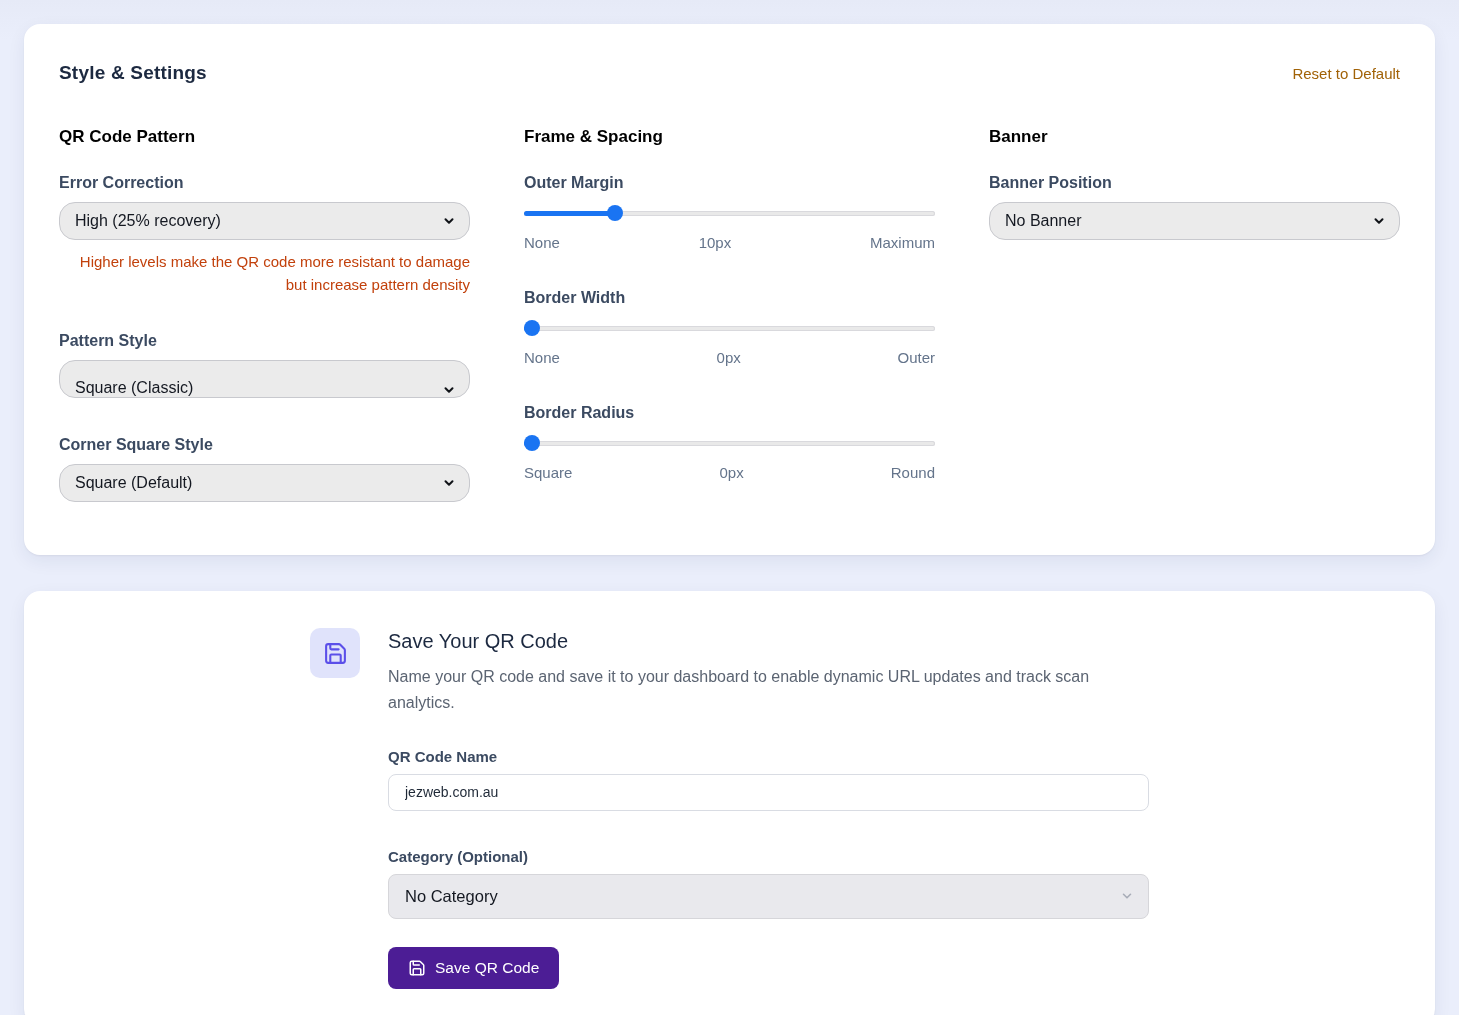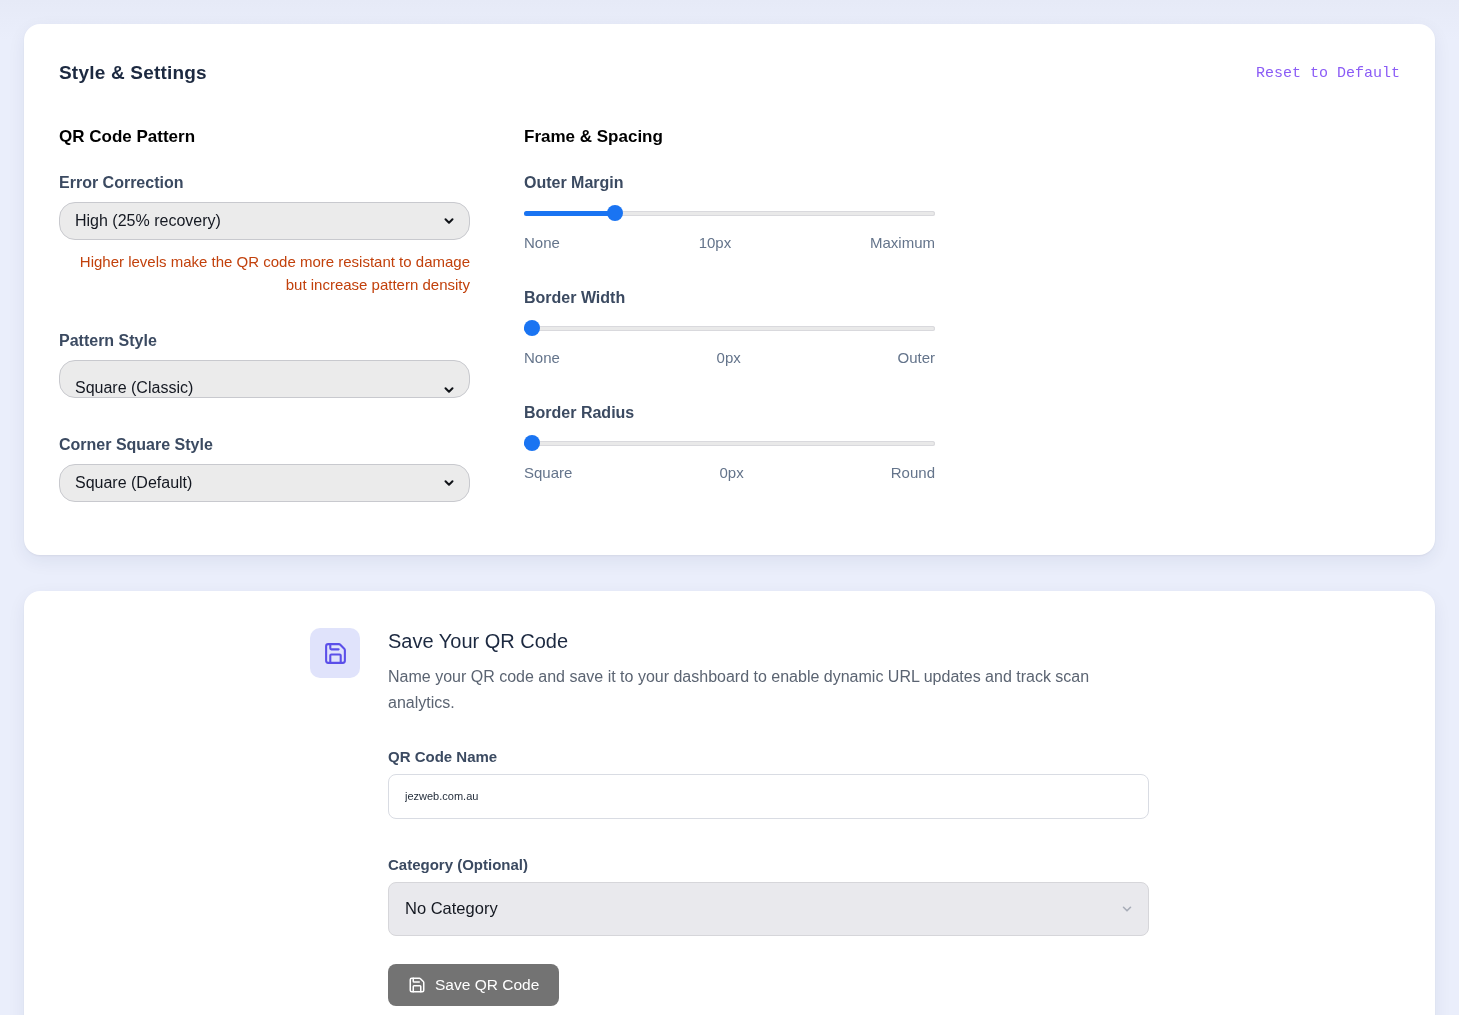--- a/index.html
+++ b/index.html
@@ -13,21 +13,21 @@
   .page { padding: 24px; }
   .card {
     background: #ffffff;
     border-radius: 16px;
     box-shadow: 0 1px 2px rgba(16,24,40,.05), 0 6px 18px rgba(30,41,90,.07);
   }
   
   .card-style { padding: 38px 35px 36px 35px; margin-bottom: 36px; }
   .card-header { display: flex; align-items: center; justify-content: space-between; }
   .card-title { font-size: 19px; font-weight: 700; color: #1c2940; letter-spacing: .2px; }
-  .reset-link { font-size: 15px; color: #8b5cf6; cursor: pointer; background: none; border: none; font-family: Liberation Mono, monospace; }
+  .reset-link { font-size: 15px; color: #a16207; cursor: pointer; background: none; border: none; font-family: Liberation Sans, sans-serif; }
   .grid3 { display: grid; grid-template-columns: 1fr 1fr 1fr; column-gap: 54px; margin-top: 43px; }
   .section-heading { font-size: 17px; font-weight: 700; color: #000000; margin-bottom: 27px; }
   .field-label { font-size: 16px; font-weight: 700; color: #3b4a61; margin-bottom: 10px; }
   .select-box {
     height: 38px; width: 100%;
     background: #ebebeb;
     border: 1px solid #c8c9ce;
     border-radius: 16px;
     display: flex; align-items: center; justify-content: space-between;
     padding: 0 13px 0 15px;
@@ -54,41 +54,41 @@
     flex: 0 0 auto; width: 50px; height: 50px; border-radius: 10px;
     background: #e0e3fb; display: flex; align-items: center; justify-content: center;
     color: #5b4fe9;
   }
   .save-content { flex: 1 1 auto; width: 761px; }
   .save-title { font-size: 20px; font-weight: 400; color: #1c2940; margin-top: 2px; }
   .save-desc { font-size: 16px; color: #5b6472; line-height: 1.62; margin-top: 11px; max-width: 740px; }
   .save-field-label { font-size: 15px; font-weight: 700; color: #3b4a61; margin-bottom: 9px; }
   .name-field-wrap { margin-top: 32px; }
   .text-input {
-    width: 100%; height: 45px;
+    width: 100%; height: 37px;
     border: 1px solid #d9dce3; border-radius: 8px;
-    padding: 4px 16px; font-size: 11px; color: #1f2937;
+    padding: 4px 16px; font-size: 14px; color: #1f2937;
     font-family: inherit; background: #ffffff; outline: none;
   }
   .category-wrap { margin-top: 37px; }
   .select-box-lg {
-    height: 54px; width: 100%;
+    height: 45px; width: 100%;
     background: #e9e9ed;
     border: 1px solid #d6d6da;
     border-radius: 8px;
     display: flex; align-items: center; justify-content: space-between;
     padding: 0 14px 0 16px;
     font-size: 16.5px; color: #141821;
     cursor: pointer;
   }
   .save-button {
     margin-top: 28px;
     display: inline-flex; align-items: center; gap: 9px;
     height: 42px; padding: 0 20px;
-    background: #737373; color: #ffffff;
+    background: #4c1d95; color: #ffffff;
     border: none; border-radius: 8px;
     font-size: 15.5px; font-weight: 500; font-family: inherit;
     cursor: pointer;
   }
   .chev { flex: 0 0 auto; }
 </style>
 </head>
 <body>
 
 <div class="page">
@@ -169,20 +169,30 @@
             <div class="slider-thumb" style="left: calc(0% + 0px);"></div>
           </div>
           <div class="slider-scale">
             <span>Square</span>
             <span>0px</span>
             <span>Round</span>
           </div>
         </div>
       </div>
 
+      <div>
+        <h3 class="section-heading">Banner</h3>
+        <div class="field-label">Banner Position</div>
+        <div class="select-box">
+          <span>No Banner</span>
+          <svg class="chev" width="14" height="14" viewBox="0 0 14 14" fill="none">
+              <polyline points="3.5,5.3 7,8.8 10.5,5.3" stroke="#101318" stroke-width="2" stroke-linecap="round" stroke-linejoin="round"></polyline>
+            </svg>
+        </div>
+      </div>
 
     </div>
   </section>
 
   <section class="card card-save">
     <div class="save-inner">
       <div class="icon-badge">
         <svg width="25" height="25" viewBox="0 0 24 24" fill="none" stroke="currentColor" stroke-width="2" stroke-linecap="round" stroke-linejoin="round">
           <path d="M15.2 3a2 2 0 0 1 1.4.6l3.8 3.8a2 2 0 0 1 .6 1.4V19a2 2 0 0 1-2 2H5a2 2 0 0 1-2-2V5a2 2 0 0 1 2-2z"></path>
           <path d="M17 21v-7a1 1 0 0 0-1-1H8a1 1 0 0 0-1 1v7"></path>

